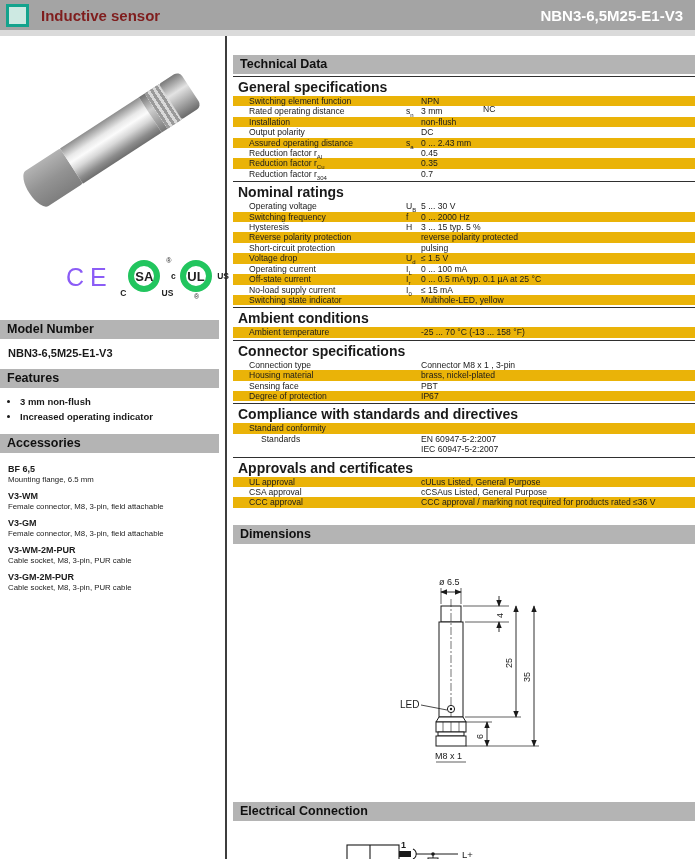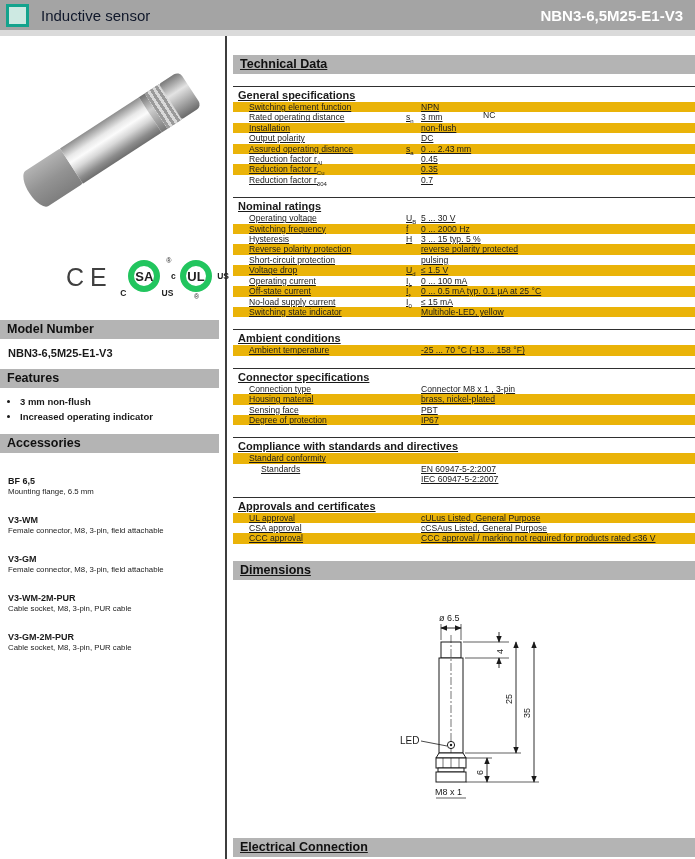--- a/index.html
+++ b/index.html
@@ -3,56 +3,56 @@
 <meta charset="utf-8">
 <style>
   * { margin:0; padding:0; box-sizing:border-box; }
   body { background:#fff; font-family:"Liberation Sans", sans-serif; }
   #page { position:relative; width:695px; height:859px; background:#fff; overflow:hidden; color:#1a1a1a; }
 
   
   .topbar { position:absolute; top:0; left:0; width:695px; height:30px; background:#a4a4a4;
             display:flex; align-items:center; padding:0 12px 0 6px; }
   .brandbox { width:23px; height:23px; background:#cde9e2; border:3px solid #14a38d; margin-right:12px; }
-  .topbar .ttl { color:#0f172a; font-weight:normal; font-size:15px; flex:1; }
+  .topbar .ttl { color:#7f1d1d; font-weight:bold; font-size:15px; flex:1; }
   .topbar .mdl { color:#fff; font-weight:bold; font-size:15px; }
   .substrip { position:absolute; top:30px; left:0; width:695px; height:6px; background:#dadada; }
 
   
   .leftcol { position:absolute; top:36px; left:0; width:227px; height:823px; border-right:2px solid #3d3d3d; padding:6px 6px 0 0; }
-  .rightcol { position:absolute; top:36px; left:233px; width:462px; height:823px; padding-top:19px;text-decoration:underline; }
+  .rightcol { position:absolute; top:36px; left:233px; width:462px; height:823px; padding-top:19px; }
 
   .secbar { height:19px; background:#b4b4b4; font-size:12.5px; font-weight:bold; color:#101010; padding:2px 0 0 7px; }
 
   
   .photo { position:relative; height:198px; overflow:hidden; }
   .rod { position:absolute; left:14px; top:78px; width:192px; height:42px; display:flex; transform:rotate(-33deg); }
   .rod .cap { width:50px; background:linear-gradient(to bottom,#b3b3b3,#939393 50%,#7e7e7e); border-radius:9px 2px 2px 9px / 21px 2px 2px 21px; }
   .rod .barrel { flex:1; background:linear-gradient(to bottom,#8d8d8d,#e9e9e9 28%,#fbfbfb 42%,#d8d8d8 60%,#8c8c8c 85%,#6e6e6e); }
   .rod .ring { width:7px; background:linear-gradient(to bottom,#6f6f6f,#cfcfcf 40%,#777); }
   .rod .nut { width:17px; background:repeating-linear-gradient(90deg,#9a9a9a 0 3px,#d9d9d9 3px 6px), linear-gradient(to bottom,#777,#ddd 40%,#888); }
   .rod .plug { width:24px; background:linear-gradient(to bottom,#7a7a7a,#e3e3e3 38%,#9b9b9b 75%,#6a6a6a); border-radius:2px 6px 6px 2px; }
 
   .logos { margin:8px 0 14px 66px; width:150px; height:58px; display:flex; align-items:center; justify-content:space-between; }
-  .ce { font-size:25px; letter-spacing:6px; color:#404040; }
+  .ce { font-size:25px; letter-spacing:6px; color:#8b5cf6; }
   .mark { position:relative; width:38px; height:38px; }
   .mark .circ { position:absolute; left:2px; top:2px; width:32px; height:32px; border:6px solid #22c55e; border-radius:50%;
                 display:flex; align-items:center; justify-content:center; font-weight:bold; font-size:13px; color:#222; background:#fff; }
   .mark .sm { position:absolute; font-size:8.5px; color:#222; font-weight:bold; }
   .mark .reg { position:absolute; font-size:7px; color:#222; }
 
   .mn-value { font-size:11px; font-weight:bold; padding:8px 0 10px 8px; }
   .feat-list { list-style:disc; padding:6px 0 10px 20px; }
   .feature-item { font-size:9.5px; font-weight:bold; line-height:15px; }
   .acc-list { padding:4px 0 0 8px; }
-  .acc-name { font-size:9px; font-weight:bold; margin-top:19px; }
+  .acc-name { font-size:9px; font-weight:bold; margin-top:7px; }
   .acc-desc { font-size:7.8px; margin-top:1px; color:#222; }
 
   
-  .td-subheader { font-size:11px; font-weight:bold; border-top:1px solid #2f2f2f; padding:2px 8px 1px 5px; margin-top:12px; }
+  .td-subheader { font-size:14px; font-weight:bold; border-top:1px solid #2f2f2f; padding:2px 8px 1px 5px; margin-top:2px; }
   .td-row { display:flex; min-height:10.4px; font-size:8.6px; line-height:10.4px; padding-left:16px; }
   .td-row.shade { background:#eab308;align-items:center; }
   .td-row.ind2 { padding-left:28px; }
   .td-row.ind2 .td-label { flex-basis:145px; }
   .td-label { flex:0 0 157px; }
   .td-sym { flex:0 0 15px; }
   .td-val { flex:1; position:relative; }
   .td-val2 { position:absolute; left:62px; top:8px; }
   sub { font-size:70%; line-height:0; }
 

